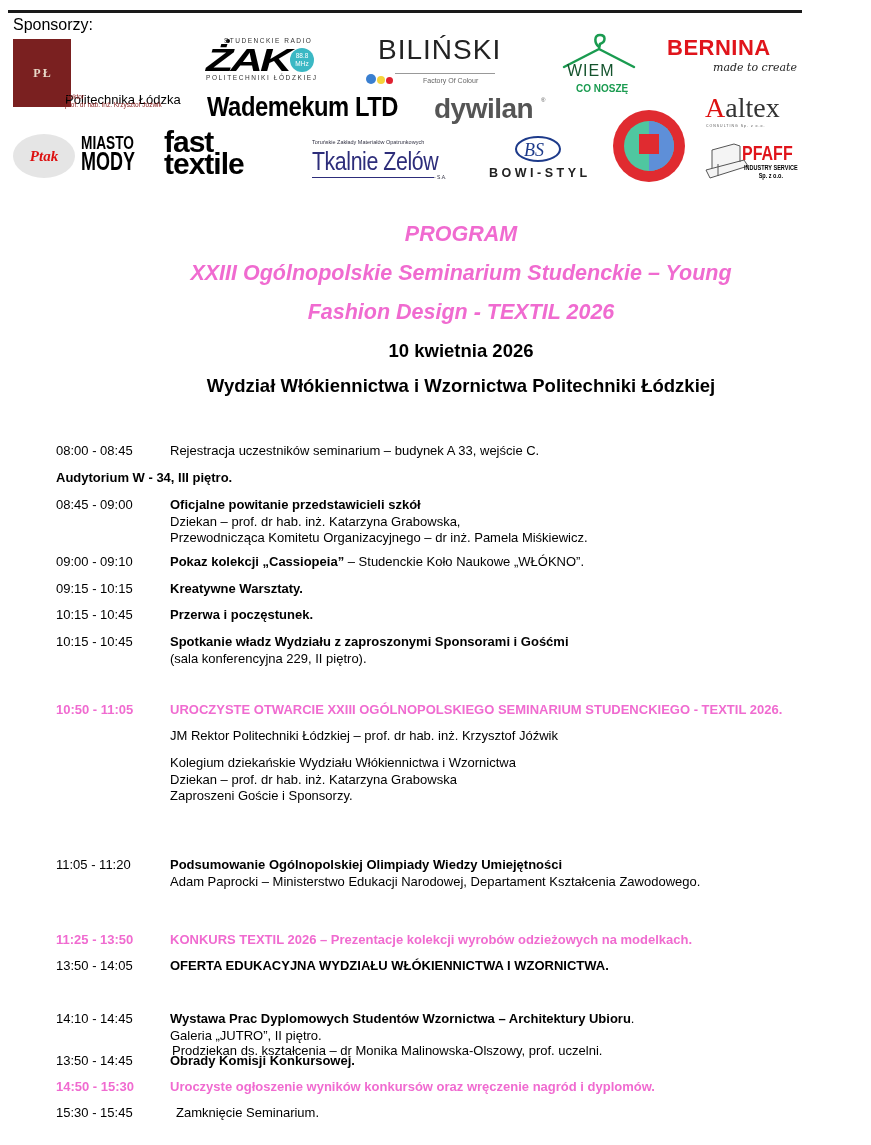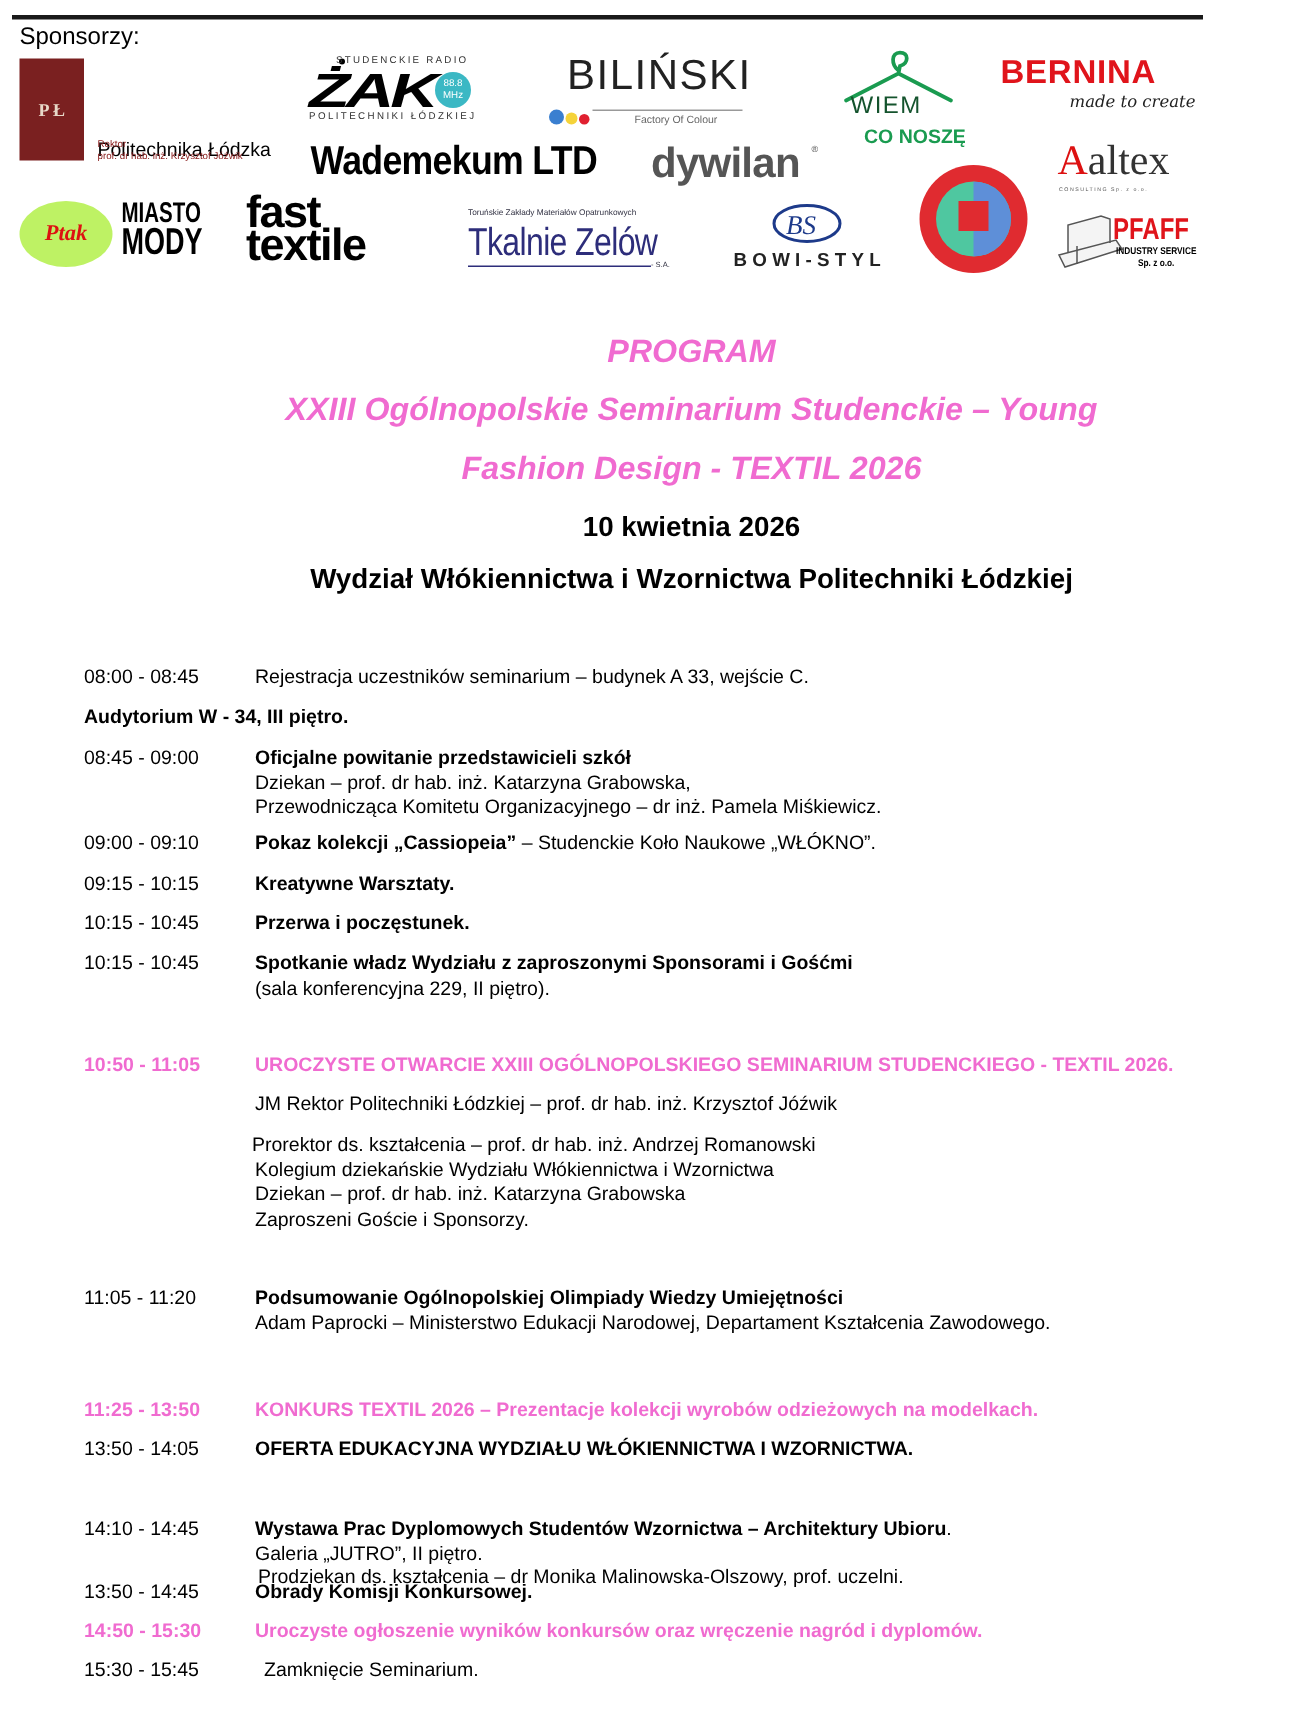--- a/index.html
+++ b/index.html
@@ -1,52 +1,52 @@
 <!DOCTYPE html>
 <html><head>
 <meta charset="utf-8">
 <style>
   html,body{margin:0;padding:0;background:#fff;}
   body{width:871px;height:1145px;position:relative;overflow:hidden;font-family:"Liberation Sans",sans-serif;color:#000;}
   .topbar{position:absolute;left:8px;top:10px;width:794px;height:3px;background:#1a1a1a;}
   .sponsors-label{position:absolute;left:13px;top:16px;font-size:16px;}
   
-  .pl-box{position:absolute;left:13px;top:39px;width:43px;height:68px;background:#7a2020;display:flex;align-items:center;justify-content:center;color:#e8d8c8;font-family:"Liberation Serif",serif;font-size:12px;font-weight:bold;}
+  .pl-box{position:absolute;left:13px;top:39px;width:58px;height:68px;background:#7a2020;display:flex;align-items:center;justify-content:center;color:#e8d8c8;font-family:"Liberation Serif",serif;font-size:12px;font-weight:bold;}
   .pl-name{position:absolute;left:65px;top:76px;font-size:13px;margin-top:16px;}
   .pl-sub{position:absolute;left:65px;top:93px;font-size:6.5px;color:#8b2020;line-height:8px;}
   
   .zak-top{position:absolute;left:224px;top:37px;font-size:6.5px;letter-spacing:1.5px;color:#333;}
   .zak-dot{position:absolute;left:226px;top:39px;width:4px;height:4px;border-radius:50%;background:#000;}
   .zak-main{position:absolute;left:206px;top:42px;font-size:32px;font-weight:900;font-style:italic;letter-spacing:-2px;transform:scaleX(1.4);transform-origin:left;}
   .zak-circle{position:absolute;left:290px;top:48px;width:24px;height:24px;border-radius:50%;background:#3bb8c4;color:#fff;font-size:6.5px;text-align:center;line-height:8px;padding-top:4px;box-sizing:border-box;}
   .zak-bottom{position:absolute;left:206px;top:74px;font-size:6.5px;letter-spacing:1.6px;color:#333;}
   
   .bil-main{position:absolute;left:378px;top:34px;font-size:28px;font-weight:300;letter-spacing:1px;color:#222;}
   .bil-dots{position:absolute;left:366px;top:70px;}
   .bil-dots span{display:inline-block;border-radius:50%;margin-right:1px;}
   .bil-line{position:absolute;left:395px;top:73px;width:100px;height:1px;background:#999;}
   .bil-sub{position:absolute;left:423px;top:77px;font-size:7px;color:#666;}
   
   .wiem-hanger{position:absolute;left:556px;top:33px;}
   .wiem-main{position:absolute;left:567px;top:62px;font-size:16px;color:#14532d;letter-spacing:1px;}
-  .wiem-sub{position:absolute;left:576px;top:83px;font-size:13px;font-weight:bold;color:#1a9b50;}
+  .wiem-sub{position:absolute;left:576px;top:83px;font-size:10px;font-weight:bold;color:#1a9b50;}
   
   .bern-main{position:absolute;left:667px;top:35px;font-size:22px;font-weight:900;color:#e0141b;letter-spacing:0.5px;}
   .bern-sub{position:absolute;left:713px;top:61px;font-size:11px;font-style:italic;color:#222;font-family:"DejaVu Serif",serif;}
   
   .wad{position:absolute;left:207px;top:92px;font-size:27px;font-weight:bold;letter-spacing:-0.5px;transform:scaleX(0.88);transform-origin:left;}
   
   .dyw{position:absolute;left:434px;top:93px;font-size:28px;font-weight:900;color:#555;letter-spacing:-0.5px;}
   .dyw-r{position:absolute;left:541px;top:97px;font-size:6px;color:#555;}
   
   .altex{position:absolute;left:705px;top:92px;font-size:28px;font-family:"Liberation Serif",serif;color:#333;}
   .altex-a{color:#d11;}
   .altex-sub{position:absolute;left:706px;top:124px;font-size:3.5px;letter-spacing:1px;color:#555;}
   
-  .ptak{position:absolute;left:13px;top:134px;width:62px;height:44px;border-radius:50%;background:#bef264;display:flex;align-items:center;justify-content:center;color:#d11;font-style:italic;font-weight:bold;font-size:15px;font-family:"Liberation Serif",serif;}
+  .ptak{position:absolute;left:13px;top:134px;width:62px;height:44px;border-radius:50%;background:#e5e5e5;display:flex;align-items:center;justify-content:center;color:#d11;font-style:italic;font-weight:bold;font-size:15px;font-family:"Liberation Serif",serif;}
   .miasto{position:absolute;left:81px;top:133px;font-size:19px;font-weight:bold;line-height:19px;transform:scaleX(0.72);transform-origin:left;}
   .miasto .m2{font-size:25px;font-weight:900;}
   
   .fast{position:absolute;left:164px;top:131px;font-size:30px;font-weight:900;line-height:22px;letter-spacing:-1px;}
   
   .tk-top{position:absolute;left:312px;top:139px;font-size:5.5px;color:#334;}
   .tk-main{position:absolute;left:312px;top:146px;font-size:26px;color:#2d2d7a;font-weight:300;letter-spacing:-0.5px;transform:scaleX(0.82);transform-origin:left;}
   .tk-line{position:absolute;left:312px;top:177px;width:122px;height:1px;background:#2d2d7a;}
   .tk-sa{position:absolute;left:434px;top:174px;font-size:5px;color:#334;}
   
@@ -214,21 +214,20 @@
       <div>(sala konferencyjna 229, II piętro).</div>
     </div>
   </div>
 
   <div class="row" style="top:702px">
     <span class="time pink">10:50 - 11:05</span>
     <span class="desc pink">UROCZYSTE OTWARCIE XXIII OGÓLNOPOLSKIEGO SEMINARIUM STUDENCKIEGO - TEXTIL 2026.</span>
   </div>
   <div class="row" style="top:728px;left:170px;white-space:nowrap">JM Rektor Politechniki Łódzkiej – prof. dr hab. inż. Krzysztof Jóźwik</div>
   <div class="row" style="top:755px;left:168px;white-space:nowrap">
-    <div>Prorektor ds. kształcenia – prof. dr hab. inż. Andrzej Romanowski</div>
     <div style="padding-left:2px">Kolegium dziekańskie Wydziału Włókiennictwa i Wzornictwa</div>
     <div style="padding-left:2px">Dziekan – prof. dr hab. inż. Katarzyna Grabowska</div>
     <div style="padding-left:2px">Zaproszeni Goście i Sponsorzy.</div>
   </div>
 
   <div class="row" style="top:857px">
     <span class="time">11:05 - 11:20</span>
     <div class="desc">
       <div class="b">Podsumowanie Ogólnopolskiej Olimpiady Wiedzy Umiejętności</div>
       <div>Adam Paprocki – Ministerstwo Edukacji Narodowej, Departament Kształcenia Zawodowego.</div>

